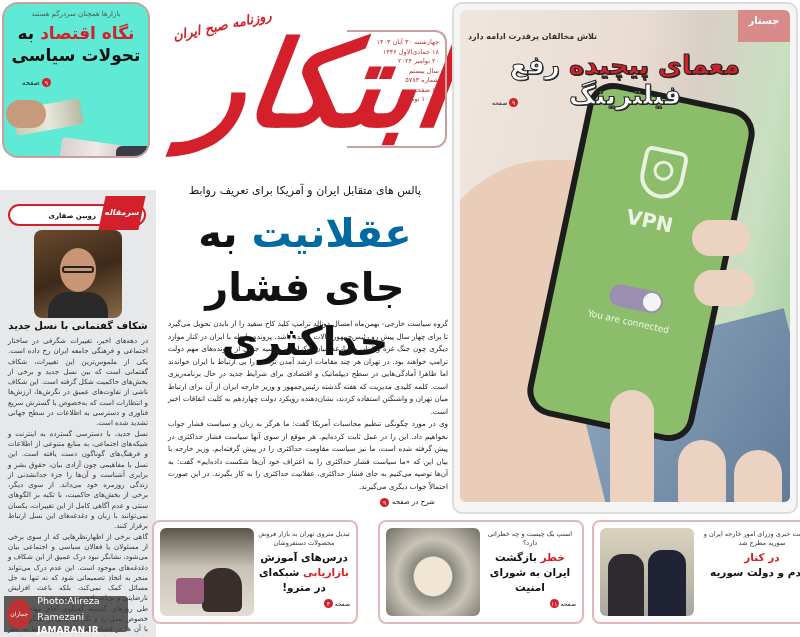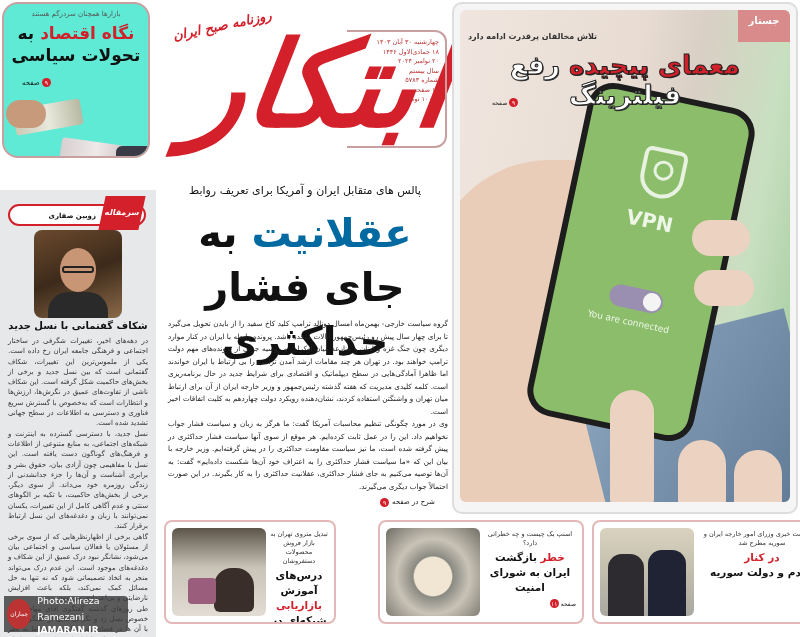--- a/index.html
+++ b/index.html
@@ -59,21 +59,21 @@
 
 .card{position:absolute;top:520px;height:104px;border:2px solid #e3b8b8;border-radius:8px;background:#fff;overflow:hidden}
 .card .img{position:absolute;left:6px;top:6px;width:94px;height:88px;border-radius:6px;overflow:hidden}
 .card .txt{position:absolute;left:104px;right:6px;top:8px;text-align:center}
 .card .k{font-size:6.5px;color:#333;line-height:9px}
 .card .t{font-size:10.5px;font-weight:bold;line-height:15px;margin-top:2px}
 .card .t .red{color:#d3202a}
 .card .p{font-size:6px;display:flex;align-items:center;gap:2px;justify-content:flex-end;flex-direction:row-reverse;margin-top:4px}
 #card-syria{left:592px;width:242px}
 #card-un{left:378px;width:206px}
-#card-metro{left:164px;width:172px}
+#card-metro{left:152px;width:206px}
 </style>
 </head>
 <body>
 
 <div id="econ-box" class="abs">
   <div class="kicker">بازارها همچنان سردرگم هستند</div>
   <div class="h1">
     <span class="red">نگاه اقتصاد</span>
     <span>به</span><br>
     <span>تحولات سیاسی</span>

